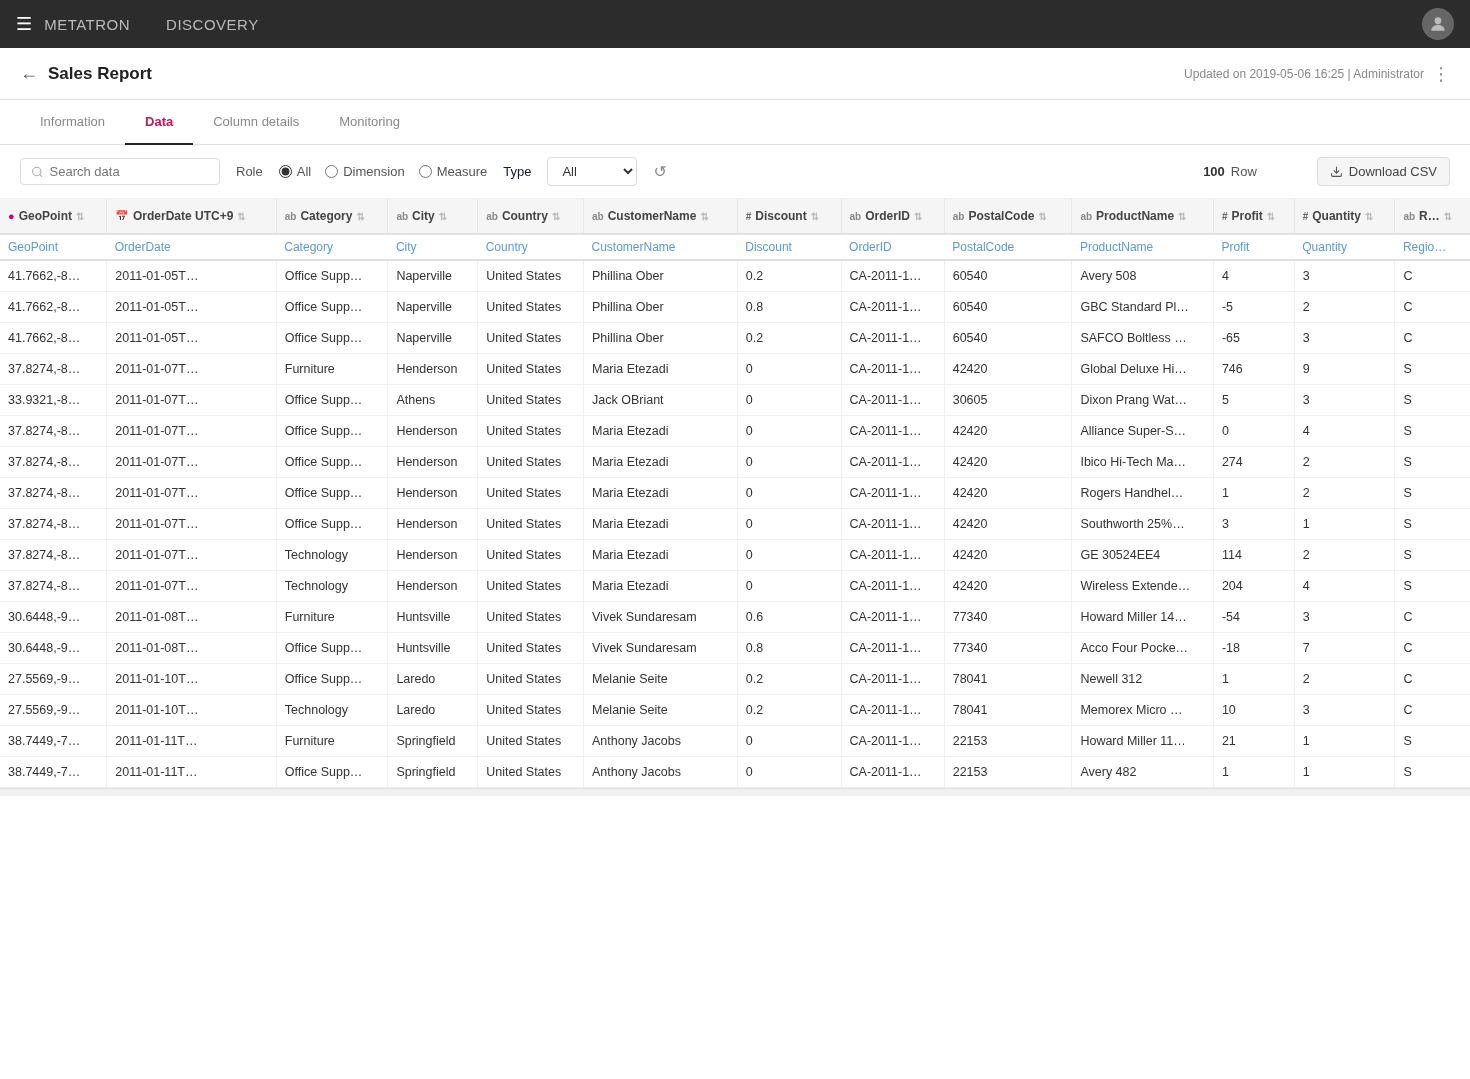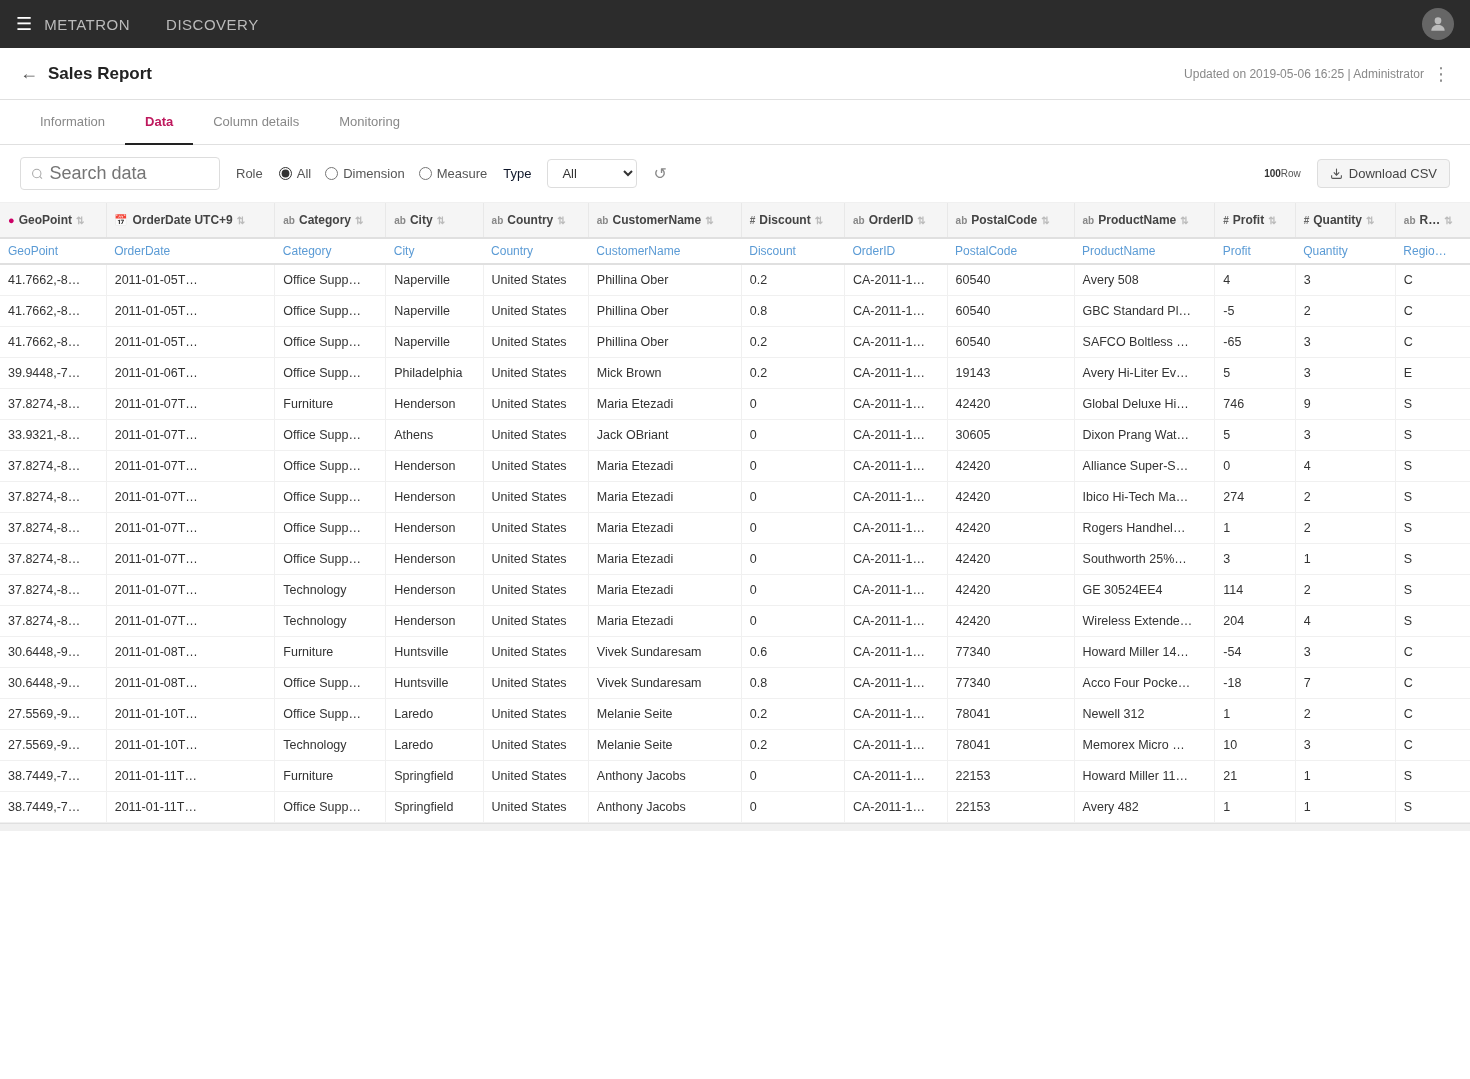--- a/index.html
+++ b/index.html
@@ -38,39 +38,39 @@
     .toolbar {
       display: flex; align-items: center; gap: 16px;
       padding: 12px 20px; background: #fff; border-bottom: 1px solid #f0f0f0;
     }
     .search-box {
       display: flex; align-items: center; gap: 6px;
       border: 1px solid #ddd; border-radius: 4px; padding: 5px 10px;
       width: 200px; background: #fff;
     }
     .search-box input {
-      border: none; outline: none; font-size: 18px; color: #0f766e; width: 100%; background: transparent;
+      border: none; outline: none; font-size: 13px; color: #0f766e; width: 100%; background: transparent;
     }
     .role-label { color: #555; font-size: 13px; }
     .radio-group { display: flex; align-items: center; gap: 14px; }
     .radio-item { display: flex; align-items: center; gap: 5px; font-size: 13px; color: #555; cursor: pointer; }
     .radio-item input[type="radio"] { accent-color: #333; }
     .type-label { color: #0f172a; font-size: 13px; }
     .type-select {
       border: 1px solid #ddd; border-radius: 4px; padding: 5px 10px;
       font-size: 13px; color: #333; background: #fff; cursor: pointer;
       min-width: 80px;
     }
     .refresh-btn { color: #888; font-size: 16px; cursor: pointer; background: none; border: none; }
-    .row-count { margin-left: auto; display: flex; align-items: center; font-size: 10px; color: #555; }
+    .row-count { margin-left: auto; display: flex; align-items: center; gap: 6px; font-size: 13px; color: #555; }
     .row-count-num { font-weight: 700; color: #333; }
     .download-btn {
       display: flex; align-items: center; gap: 6px;
       background: #f5f5f5; border: 1px solid #ddd; border-radius: 4px;
-      padding: 6px 12px; font-size: 13px; color: #444; cursor: pointer;
+      padding: 6px 12px; font-size: 13px; color: #444; cursor: pointer; margin-left: 44px;
     }
 
     
     .table-container { overflow: auto; flex: 1; background: #fff; }
     table { width: 100%; border-collapse: collapse; font-size: 12.5px; min-width: 1400px; }
     thead tr { background: #f5f5f5; border-bottom: 2px solid #e0e0e0; }
     thead th {
       padding: 10px 8px; text-align: left; font-weight: 600; color: #444;
       border-right: 1px solid #e8e8e8; white-space: nowrap; font-size: 12px;
       cursor: pointer; user-select: none;
@@ -342,35 +342,20 @@
             <td>Phillina Ober</td>
             <td>0.2</td>
             <td>CA-2011-1…</td>
             <td>60540</td>
             <td>SAFCO Boltless …</td>
             <td>-65</td>
             <td>3</td>
             <td>C</td>
           </tr>
           <tr>
-            <td>39.9448,-7…</td>
-            <td>2011-01-06T…</td>
-            <td>Office Supp…</td>
-            <td>Philadelphia</td>
-            <td>United States</td>
-            <td>Mick Brown</td>
-            <td>0.2</td>
-            <td>CA-2011-1…</td>
-            <td>19143</td>
-            <td>Avery Hi-Liter Ev…</td>
-            <td>5</td>
-            <td>3</td>
-            <td>E</td>
-          </tr>
-          <tr>
             <td>37.8274,-8…</td>
             <td>2011-01-07T…</td>
             <td>Furniture</td>
             <td>Henderson</td>
             <td>United States</td>
             <td>Maria Etezadi</td>
             <td>0</td>
             <td>CA-2011-1…</td>
             <td>42420</td>
             <td>Global Deluxe Hi…</td>

